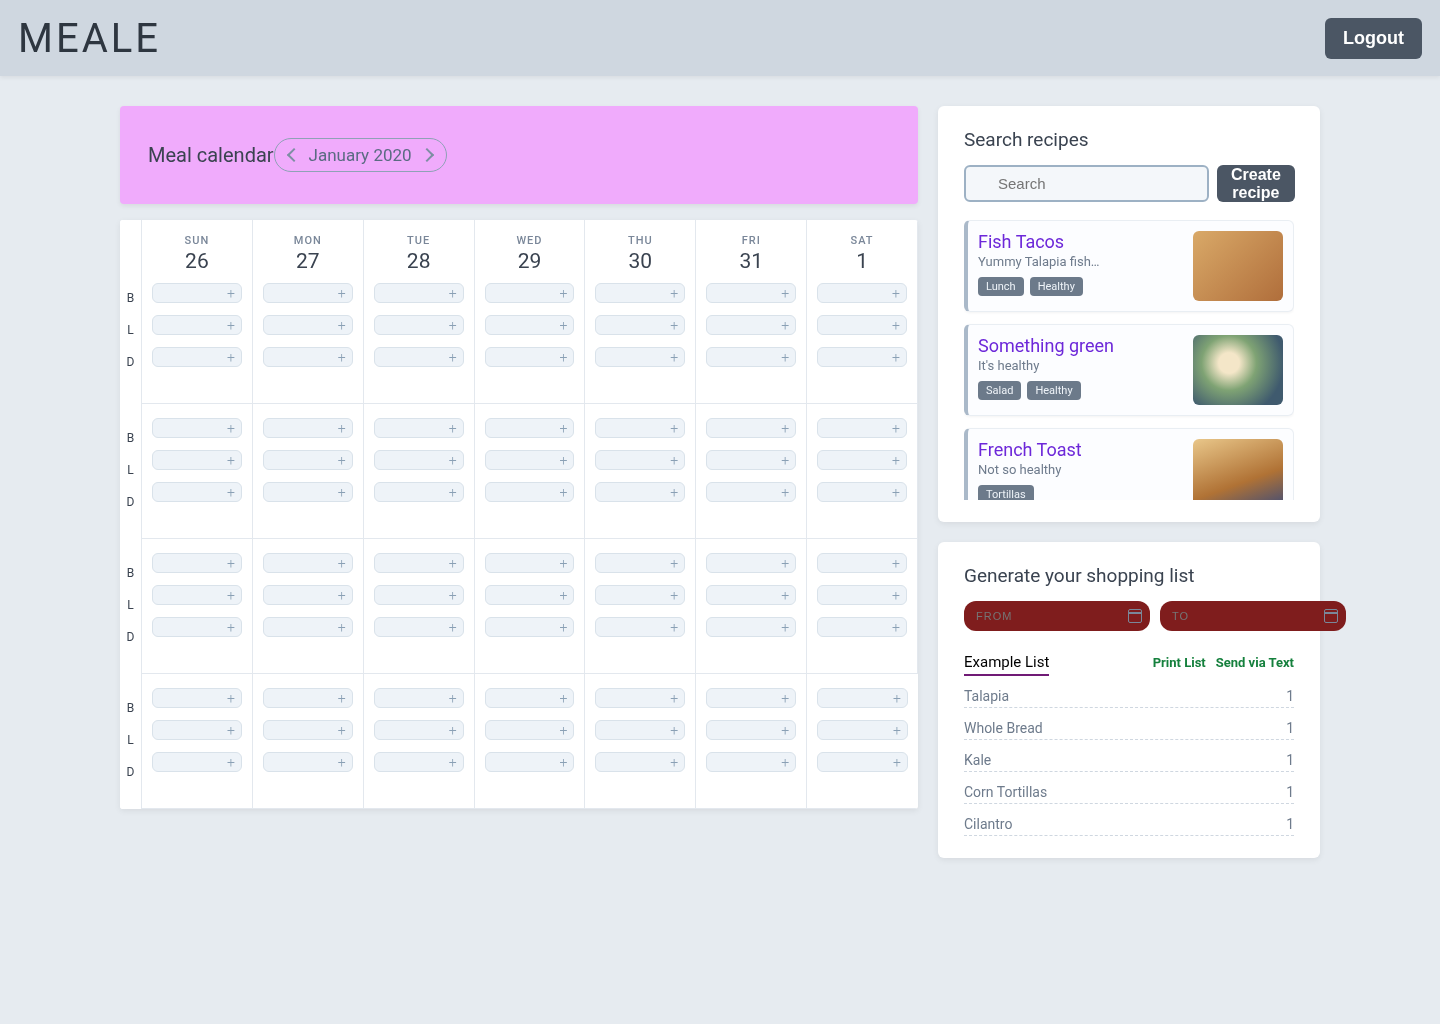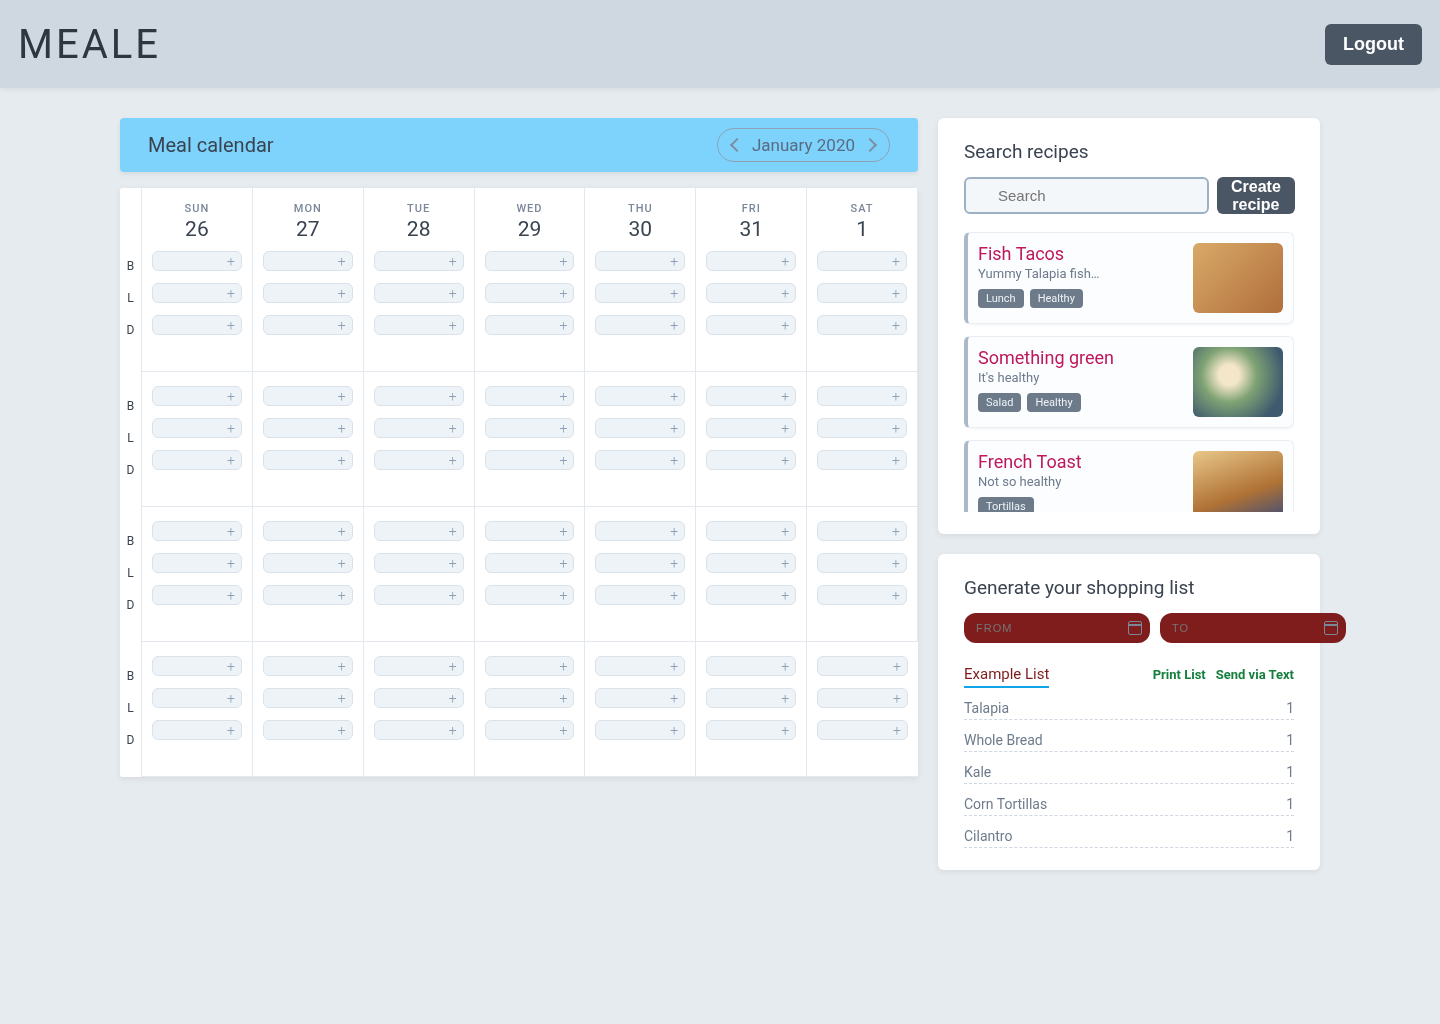--- a/index.html
+++ b/index.html
@@ -6,21 +6,21 @@
   body {
     font-family: -apple-system, BlinkMacSystemFont, "Segoe UI", Roboto, sans-serif;
     background: #e6ebf0;
     color: #2e3640;
     width: 1440px;
     height: 1024px;
     overflow: hidden;
   }
   .topbar {
     background: #cfd7e0;
-    height: 88px;
+    height: 76px;
     display: flex;
     align-items: center;
     justify-content: space-between;
     padding: 0 18px;
     box-shadow: 0 2px 4px rgba(0,0,0,0.06);
   }
   .brand {
     font-size: 40px;
     font-weight: 400;
     letter-spacing: 3px;
@@ -39,27 +39,27 @@
 
   .page {
     padding: 30px 120px;
     display: flex;
     gap: 20px;
   }
 
   .calendar-panel { width: 830px; }
 
   .cal-header-card {
-    background: #7dd3fc;
+    background: #f0abfc;
     border-radius: 4px;
     box-shadow: 0 2px 5px rgba(0,0,0,0.07);
-    padding: 10px 28px;
+    padding: 32px 28px;
     display: flex;
     align-items: center;
-    justify-content: space-between;
+    justify-content: flex-start;
   }
   .cal-title { font-size: 20px; color: #3a4350; font-weight: 400; }
   .month-pill {
     border: 1px solid #8ea1b6;
     border-radius: 22px;
     padding: 6px 14px;
     display: flex;
     align-items: center;
     gap: 10px;
     color: #5a6b82;
@@ -135,21 +135,21 @@
     background:#4b5664; color:#fff; border:none; border-radius:6px;
     padding: 0 14px; font-size:16px; font-weight:600; cursor:pointer;
   }
   .recipes { display:flex; flex-direction:column; gap:12px; max-height: 280px; overflow: hidden; }
   .recipe {
     background:#fcfdff; border:1px solid #e9eef3; border-left: 4px solid #aab9c9;
     border-radius:6px; display:flex; gap:10px; padding:10px; align-items:flex-start;
     box-shadow: 0 1px 3px rgba(0,0,0,0.05); cursor:pointer;
   }
   .recipe .info { flex:1; }
-  .recipe .name { font-size:18px; color:#be185d; font-weight:400; }
+  .recipe .name { font-size:18px; color:#6d28d9; font-weight:400; }
   .recipe .desc { font-size:13px; color:#6e7b8c; margin-top:2px; white-space:nowrap; overflow:hidden; text-overflow:ellipsis; max-width:170px;}
   .tags { margin-top:8px; display:flex; gap:6px; }
   .tag { background:#6c7a8a; color:#eef3f8; font-size:11px; padding:3px 8px; border-radius:4px; }
   .thumb { width:90px; height:70px; border-radius:6px; background:#c8b8a0; flex-shrink:0; background-size:cover; background-position:center; }
   .thumb.t1 { background: linear-gradient(135deg,#d9a968,#b06e3b); }
   .thumb.t2 { background: radial-gradient(circle at 40% 40%, #f4e6c8 15%, #7fa374 40%, #3f5a6e 80%); }
   .thumb.t3 { background: linear-gradient(160deg,#e9c78a,#b07235 60%, #3c4b7a); }
 
   .gen-h { font-size:19px; color:#3a4350; font-weight:400; margin-bottom:14px; }
   .date-inputs { display:flex; gap:10px; margin-bottom:22px; }
@@ -159,21 +159,21 @@
   }
   .date-wrap { position:relative; flex:1; }
   .date-wrap .cal-icon {
     position:absolute; right:8px; top:50%; transform:translateY(-50%);
     width:14px; height:14px; border:1.5px solid #7a8799; border-radius:2px;
   }
   .date-wrap .cal-icon::before {
     content:""; position:absolute; top:2px; left:0; right:0; height:1.5px; background:#7a8799;
   }
   .list-head { display:flex; align-items:baseline; justify-content:space-between; margin-bottom:12px; }
-  .list-title { font-size:15px; color:#7f1d1d; border-bottom:2px solid #0ea5e9; padding-bottom:3px; }
+  .list-title { font-size:15px; color:#000000; border-bottom:2px solid #701a75; padding-bottom:3px; }
   .list-actions { display:flex; gap:10px; font-size:13px; }
   .list-actions span { color:#15803d; cursor:pointer;font-weight:bold; }
   .items { display:flex; flex-direction:column; gap:12px; }
   .item { display:flex; justify-content:space-between; align-items:baseline; font-size:14px; color:#6e7b8c; border-bottom:1px dashed #cfd7e0; padding-bottom:3px; }
 </style>
 </head>
 <body>
 
 <div class="topbar">
   <div class="brand">MEALE</div>

